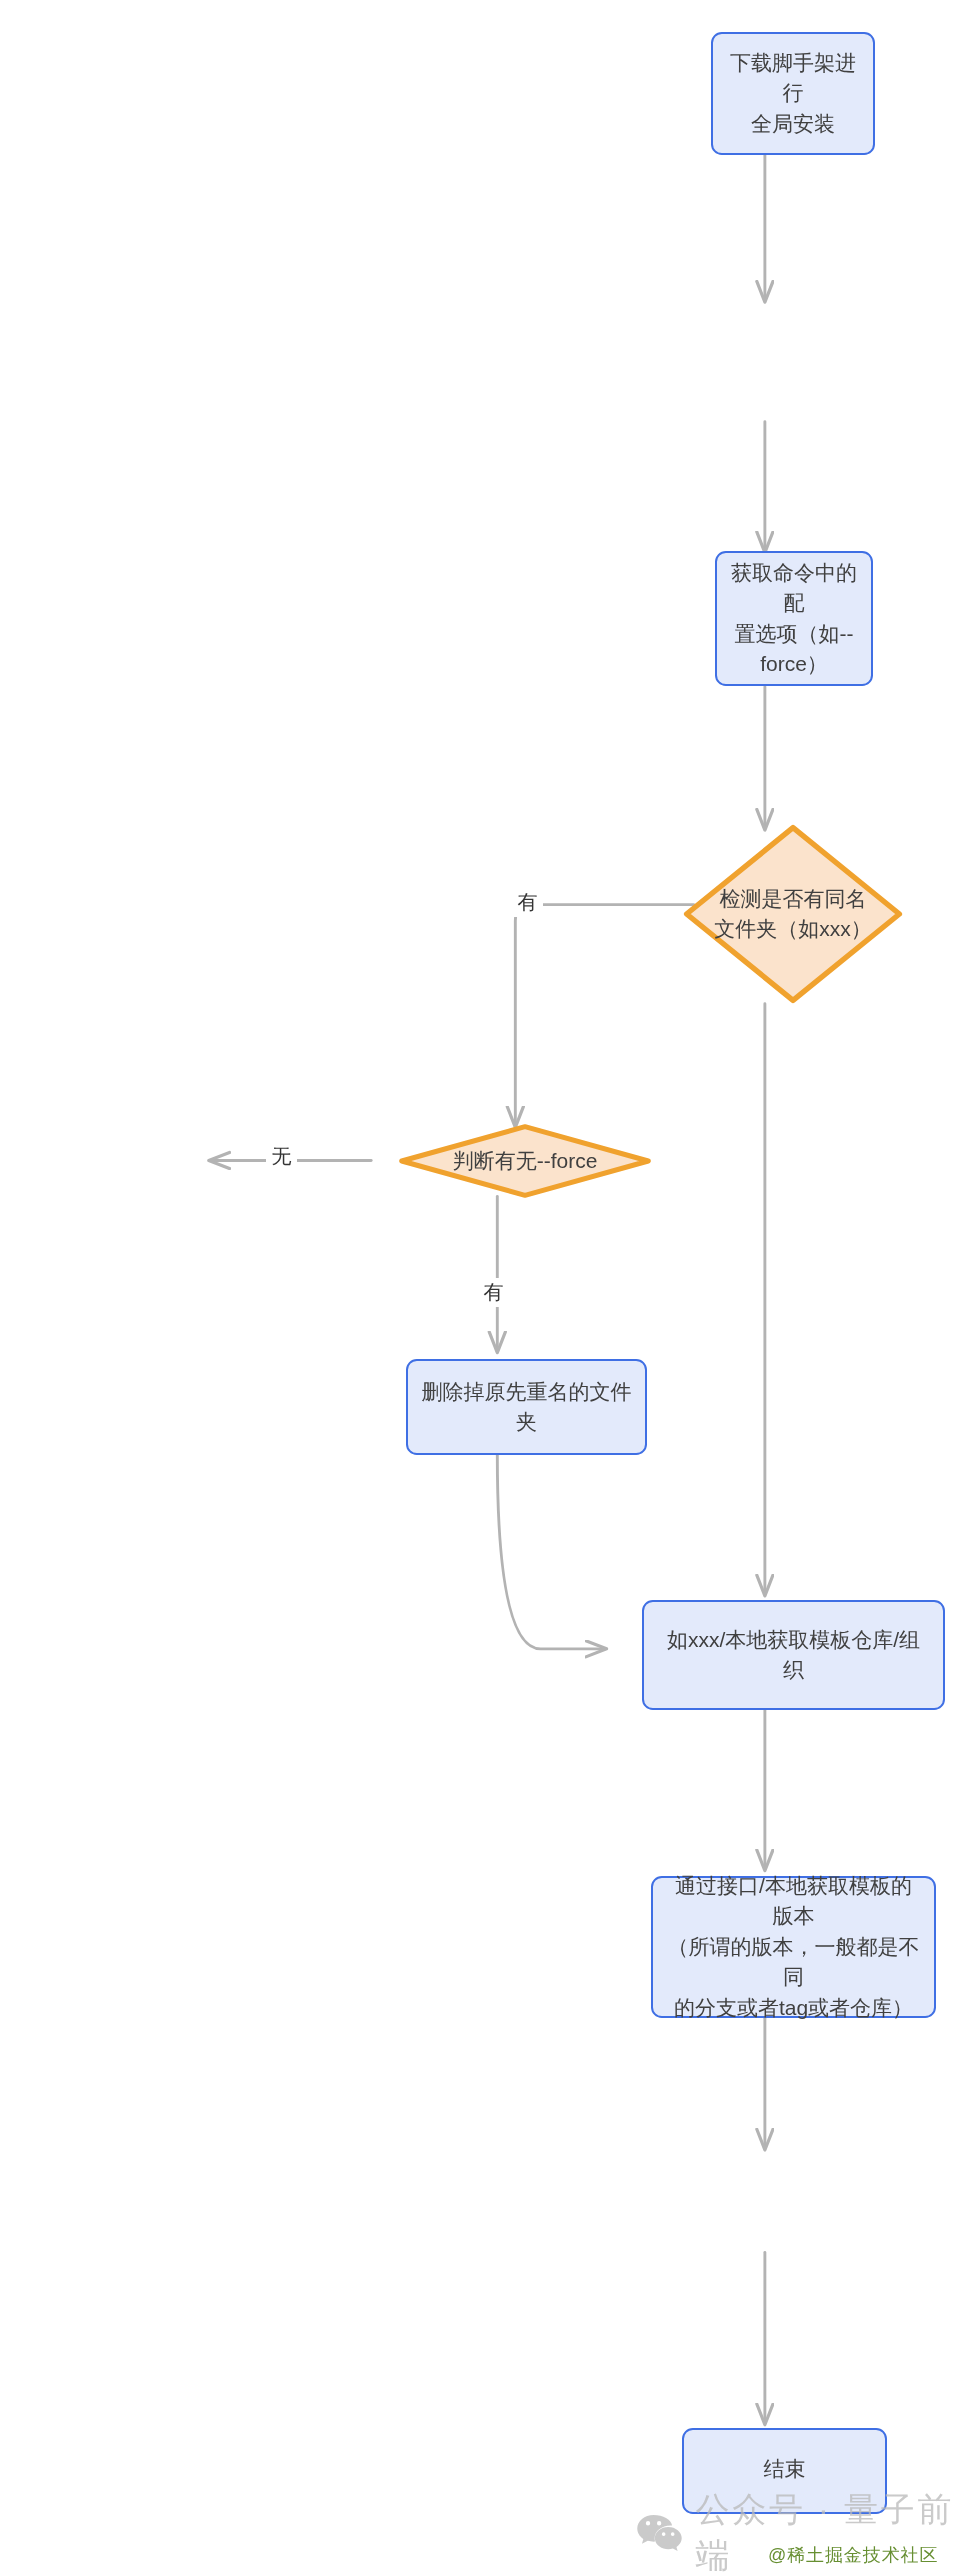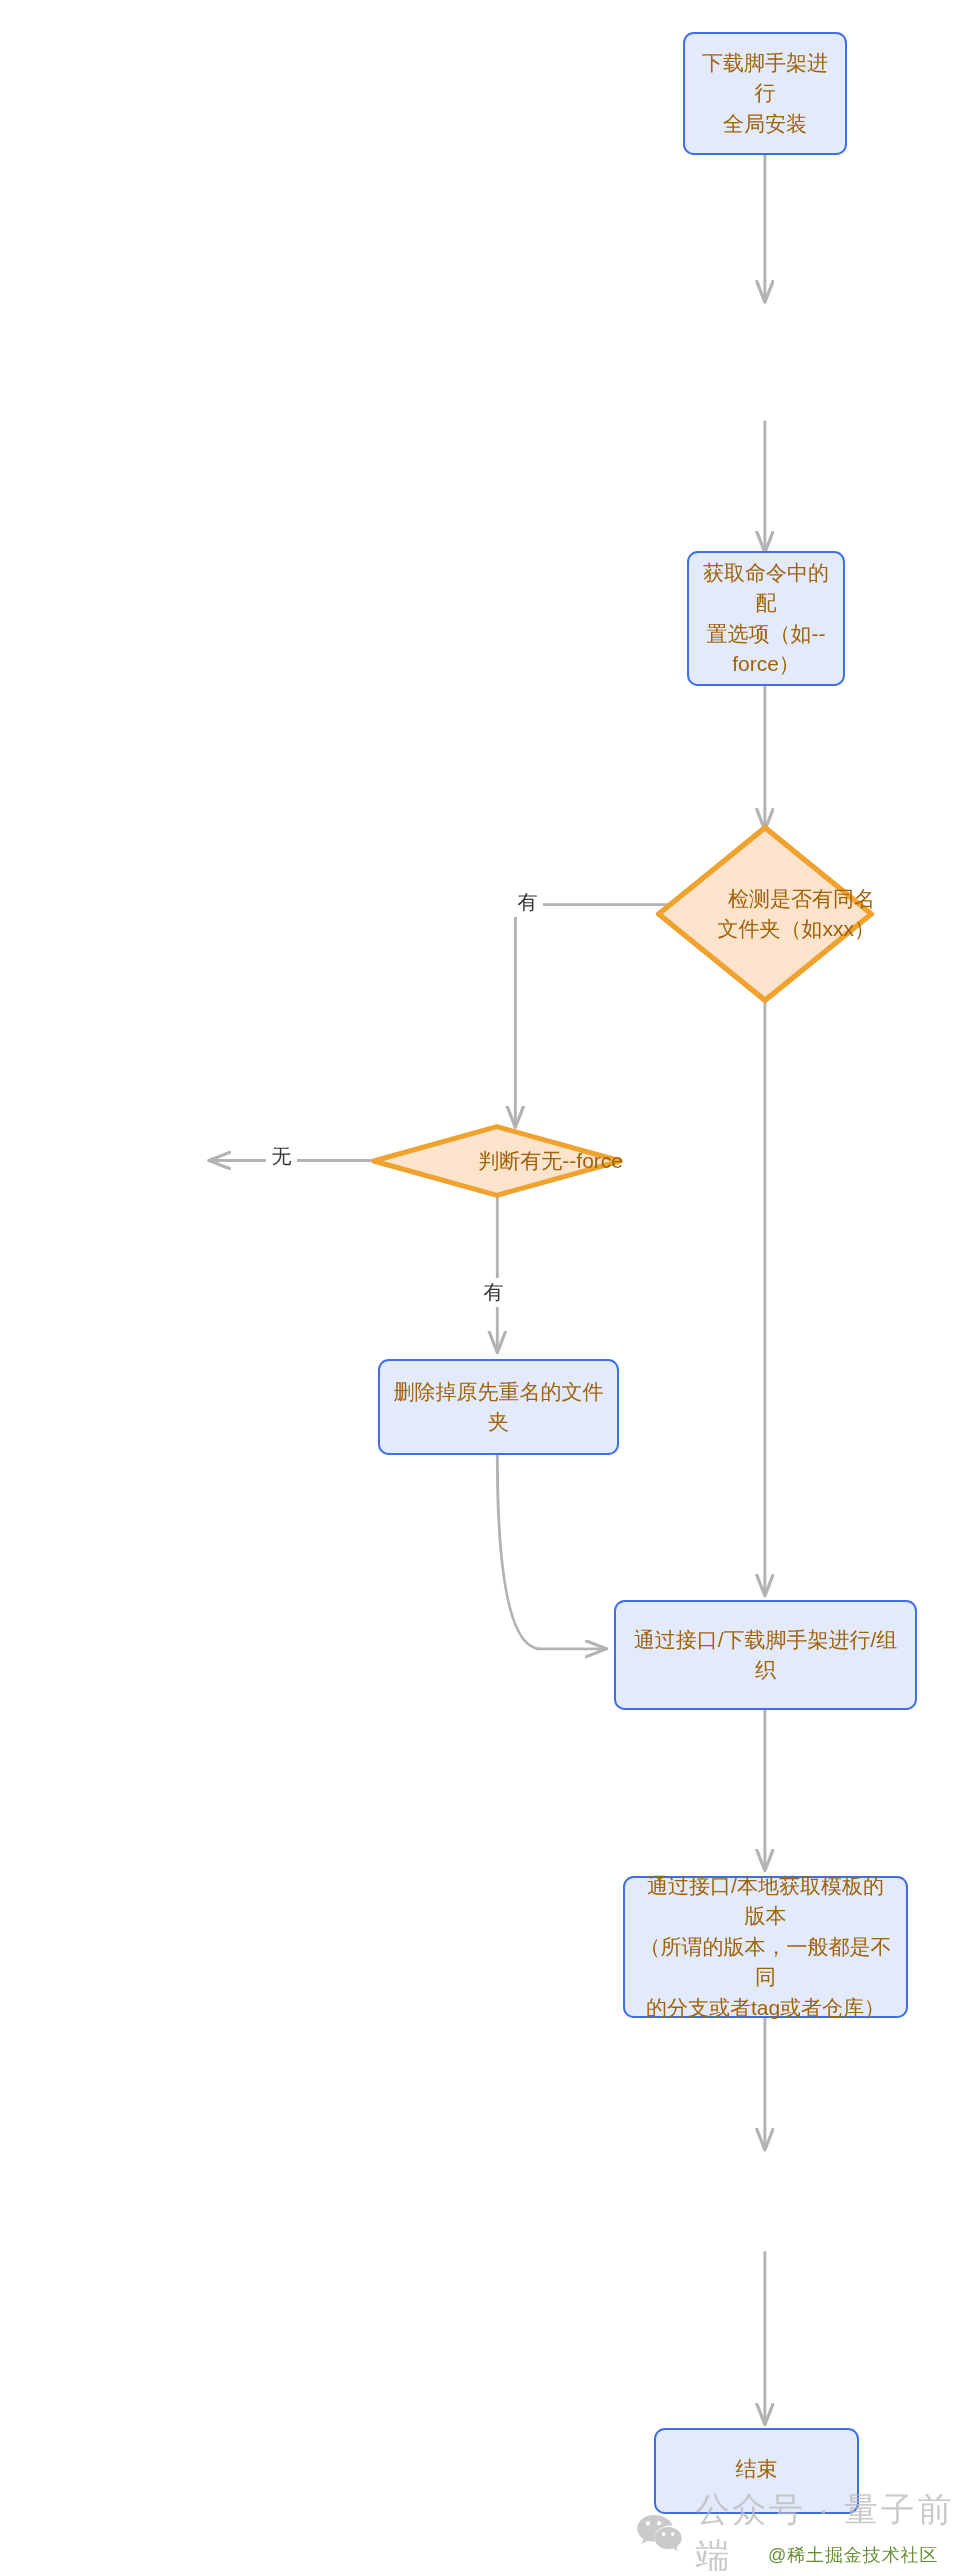--- a/index.html
+++ b/index.html
@@ -25,36 +25,36 @@
     width: 973px;
     height: 2576px;
   }
   .node {
     position: absolute;
     box-sizing: border-box;
     display: flex;
     align-items: center;
     justify-content: center;
     text-align: center;
-    color: #a16207;
+    color: #404040;
     line-height: 1.45;
     z-index: 2;
+    margin-left: 28px;
   }
   .node-process {
     background: #e3eafb;
     border: 2.7px solid #3f6fe4;
     border-radius: 10.8px;
     font-size: 21px;
     padding: 5.4px 12.6px;
   }
   .node-decision {
     background: transparent;
     border: none;
     font-size: 21px;
-    text-align: right;
   }
   .diamond-shape {
     position: absolute;
     left: 0;
     top: 0;
     width: 100%;
     height: 100%;
     z-index: -1;
   }
   .node-text {
@@ -159,21 +159,21 @@
     </svg>
     <span class="node-text">判断有无--force</span>
   </div>
 
 
   <div class="node node-process" style="left:378px; top:1359px; width:241px; height:96px;">
     <span class="node-text">删除掉原先重名的文件夹</span>
   </div>
 
   <div class="node node-process" style="left:614px; top:1600px; width:303px; height:110px;">
-    <span class="node-text">通过接口/下载脚手架进行/组织</span>
+    <span class="node-text">如xxx/本地获取模板仓库/组织</span>
   </div>
 
   <div class="node node-process" style="left:623px; top:1876px; width:285px; height:142px;">
     <span class="node-text">通过接口/本地获取模板的版本
 （所谓的版本，一般都是不同
 的分支或者tag或者仓库）</span>
   </div>
 
 
   <div class="node node-process" style="left:654px; top:2428px; width:205px; height:86px;font-family:Liberation Mono, monospace;">

